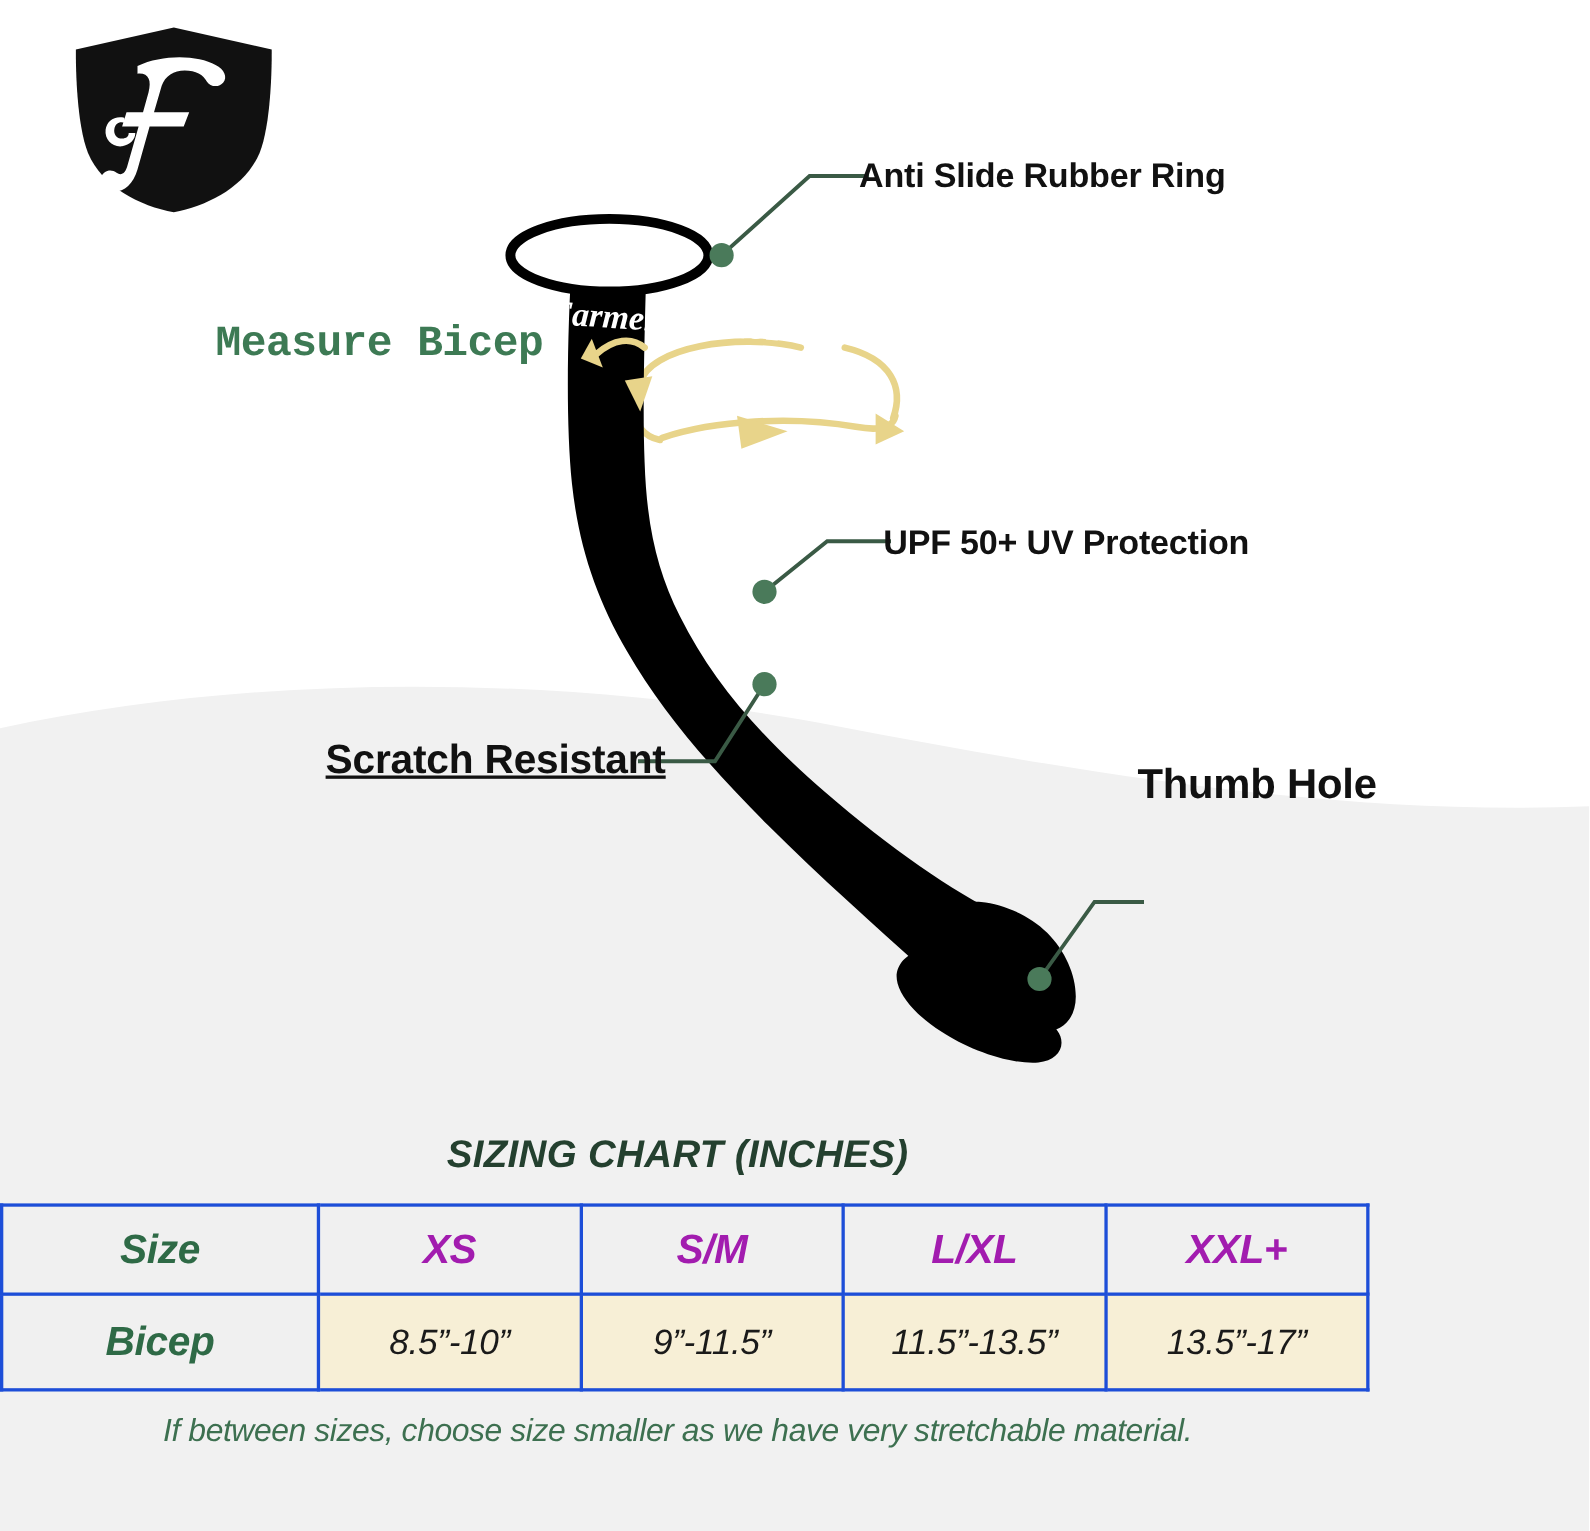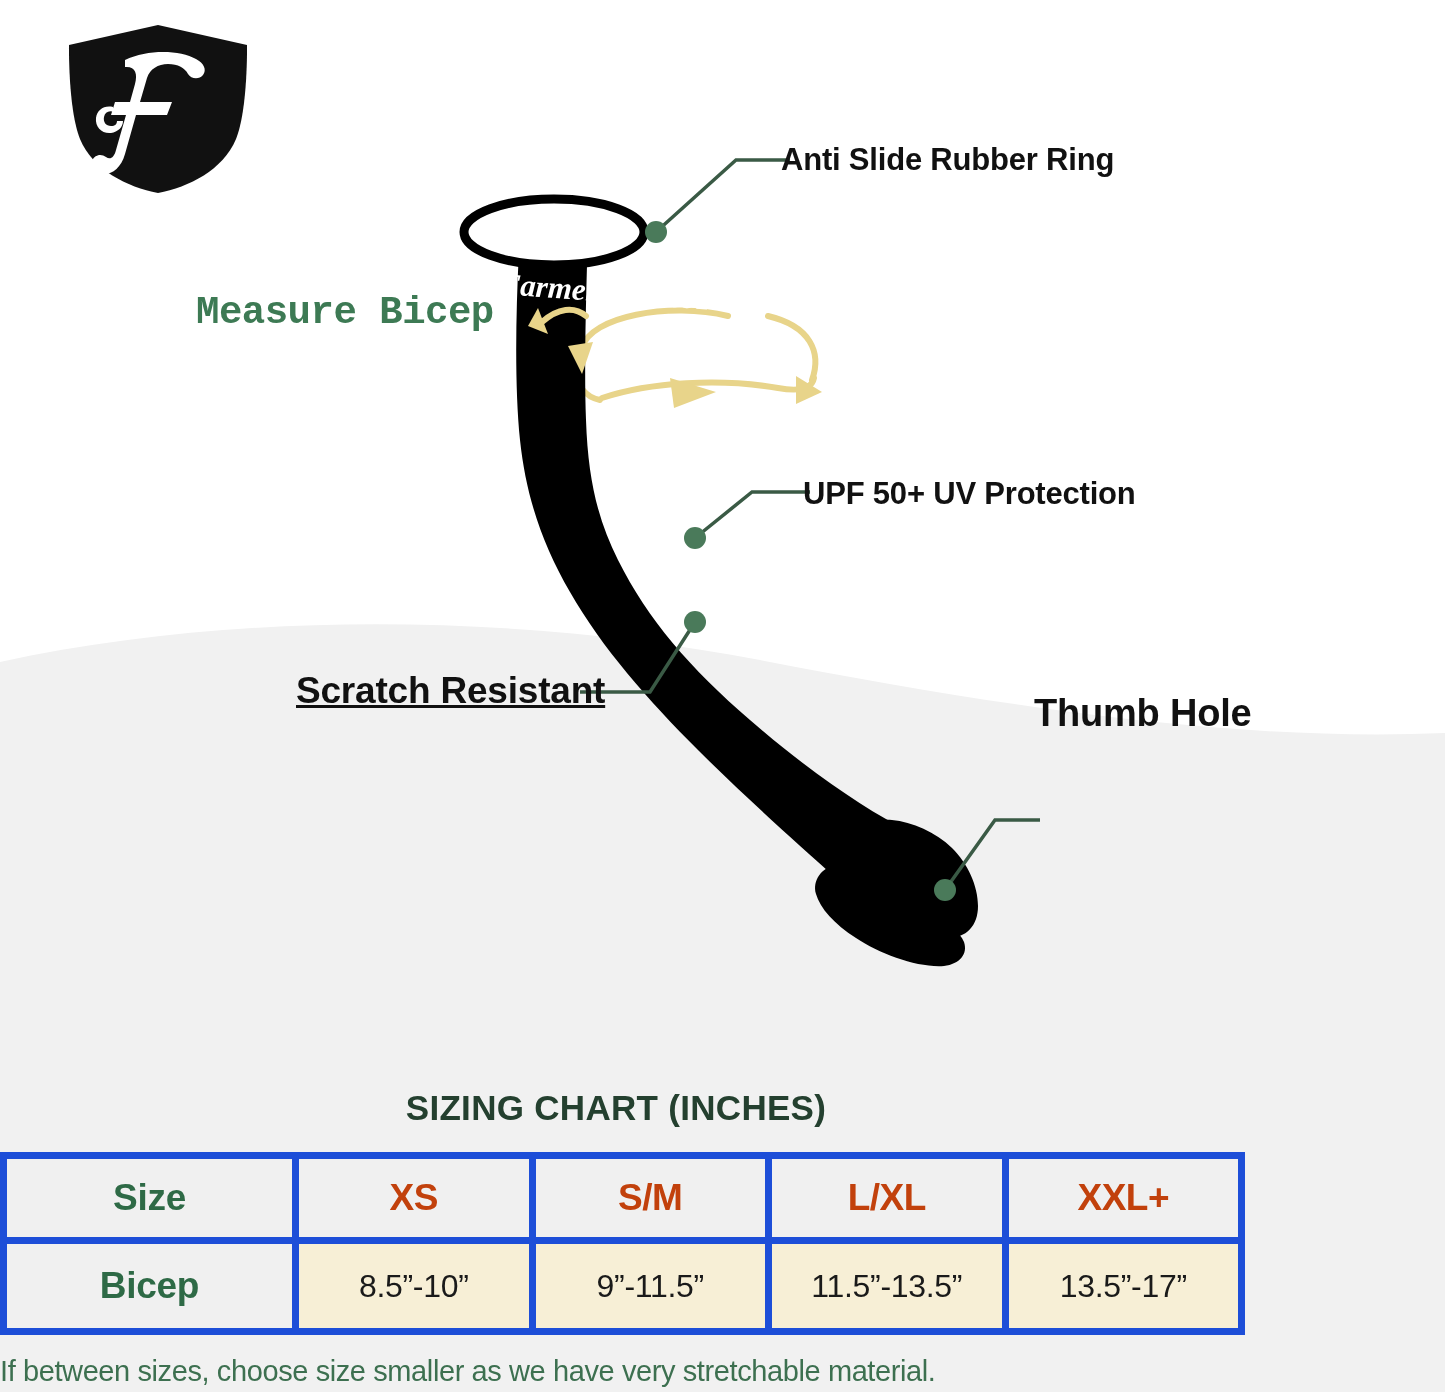--- a/index.html
+++ b/index.html
@@ -59,70 +59,71 @@
     font-size: 39px;
     font-weight: bold;
     color: #3d7a54;
     letter-spacing: -0.5px;
     white-space: nowrap;
     font-family: Liberation Mono, monospace;
   }
   
   #chart-area {
     position: absolute;
-    left: 0; top: 1088px;
+    left: 0; top: 1030px;
     width: 1232px;
     z-index: 4;
+    font-style: italic;
   }
   #chart-title {
     text-align: center;
     font-size: 35px;
     font-weight: bold;
     color: #24402f;
     letter-spacing: 0.3px;
     margin: 0 0 24px 0;
   }
   #size-table {
     border-collapse: collapse;
     margin: 0 auto;
     width: 1245px;
     table-layout: fixed;
     border: 3px solid #1d1d1d;
   }
   #size-table td {
-    border: 7px solid #1d4ed8;
+    border: 3px solid #1d4ed8;
     text-align: center;
     vertical-align: middle;
     padding: 0;
   }
   .hdr-row td { height: 78px; }
   .val-row td { height: 84px; }
   td.rowlabel {
     background: #f0f0f0;
     color: #2e6a46;
     font-weight: bold;
     font-size: 37px;
     width: 285px;
     letter-spacing: -0.3px;
   }
   td.hdr-cell {
     background: #f0f0f0;
-    color: #c2410c;
+    color: #a21caf;
     font-weight: bold;
     font-size: 37px;
     letter-spacing: -0.5px;
   }
   td.val-cell {
     background: #f7efd6;
     color: #1a1a1a;
     font-size: 32px;
     letter-spacing: -0.3px;
   }
   #chart-footnote {
-    text-align: left;
+    text-align: center;
     font-size: 29px;
     color: #3d7050;
     margin-top: 20px;
     letter-spacing: -0.4px;
   }
 </style>
 </head>
 <body>
 
 <div id="page">

